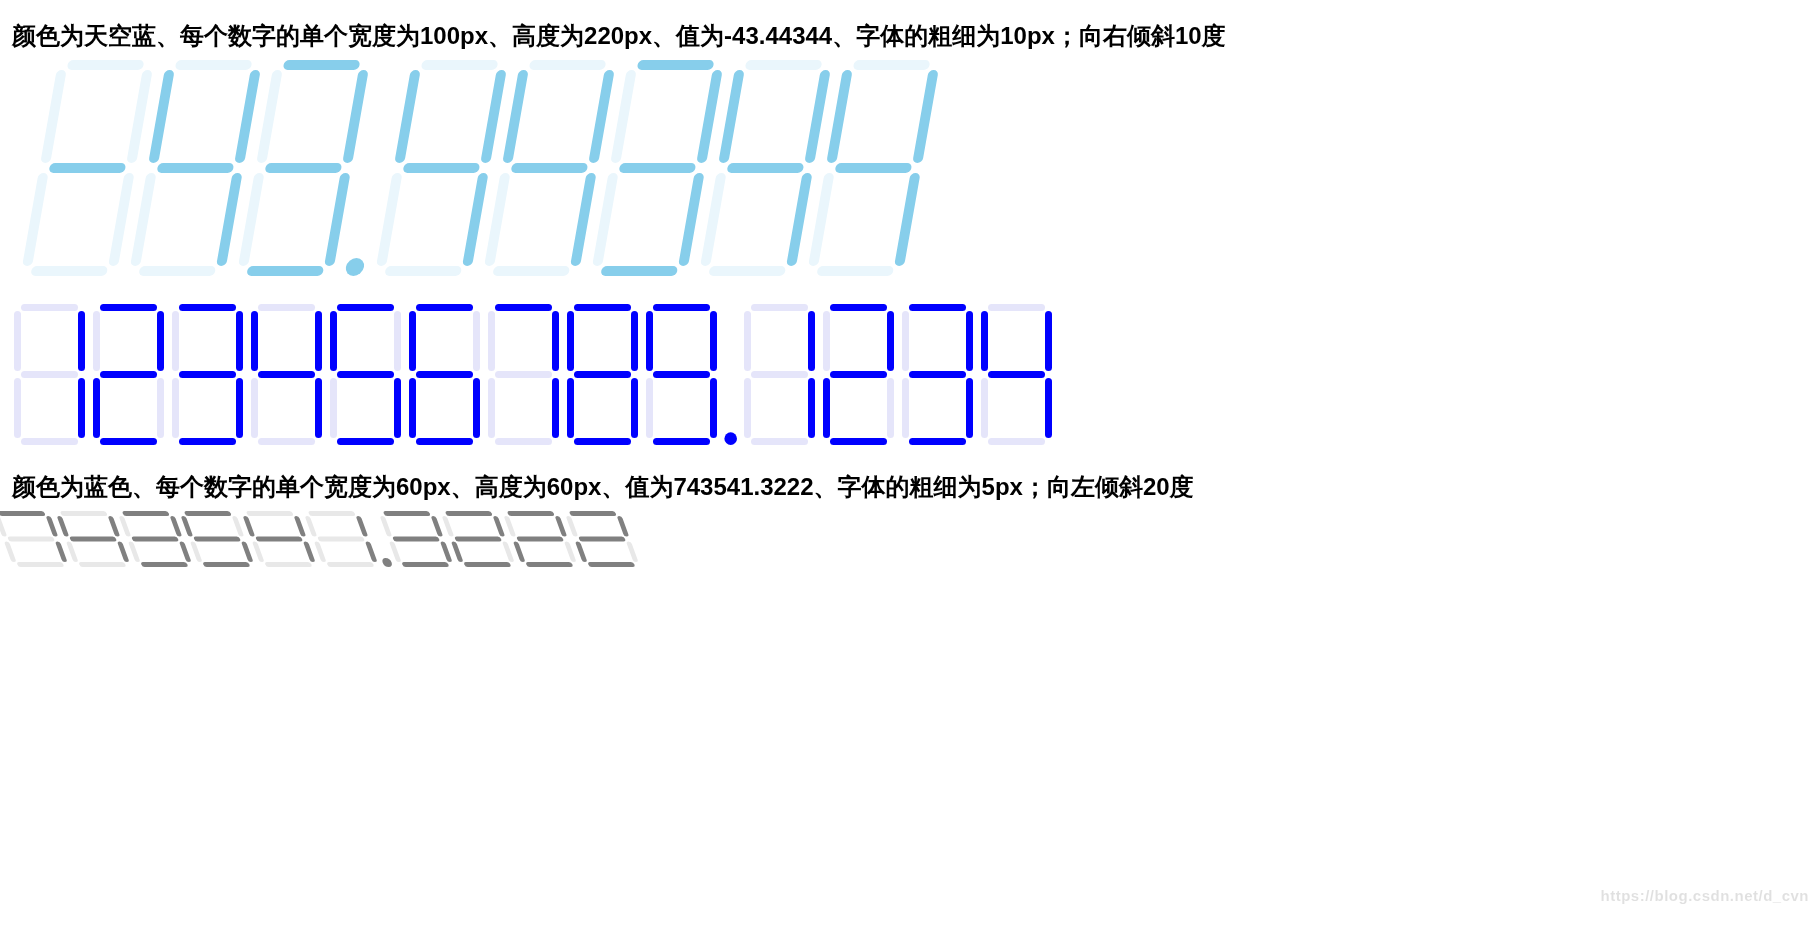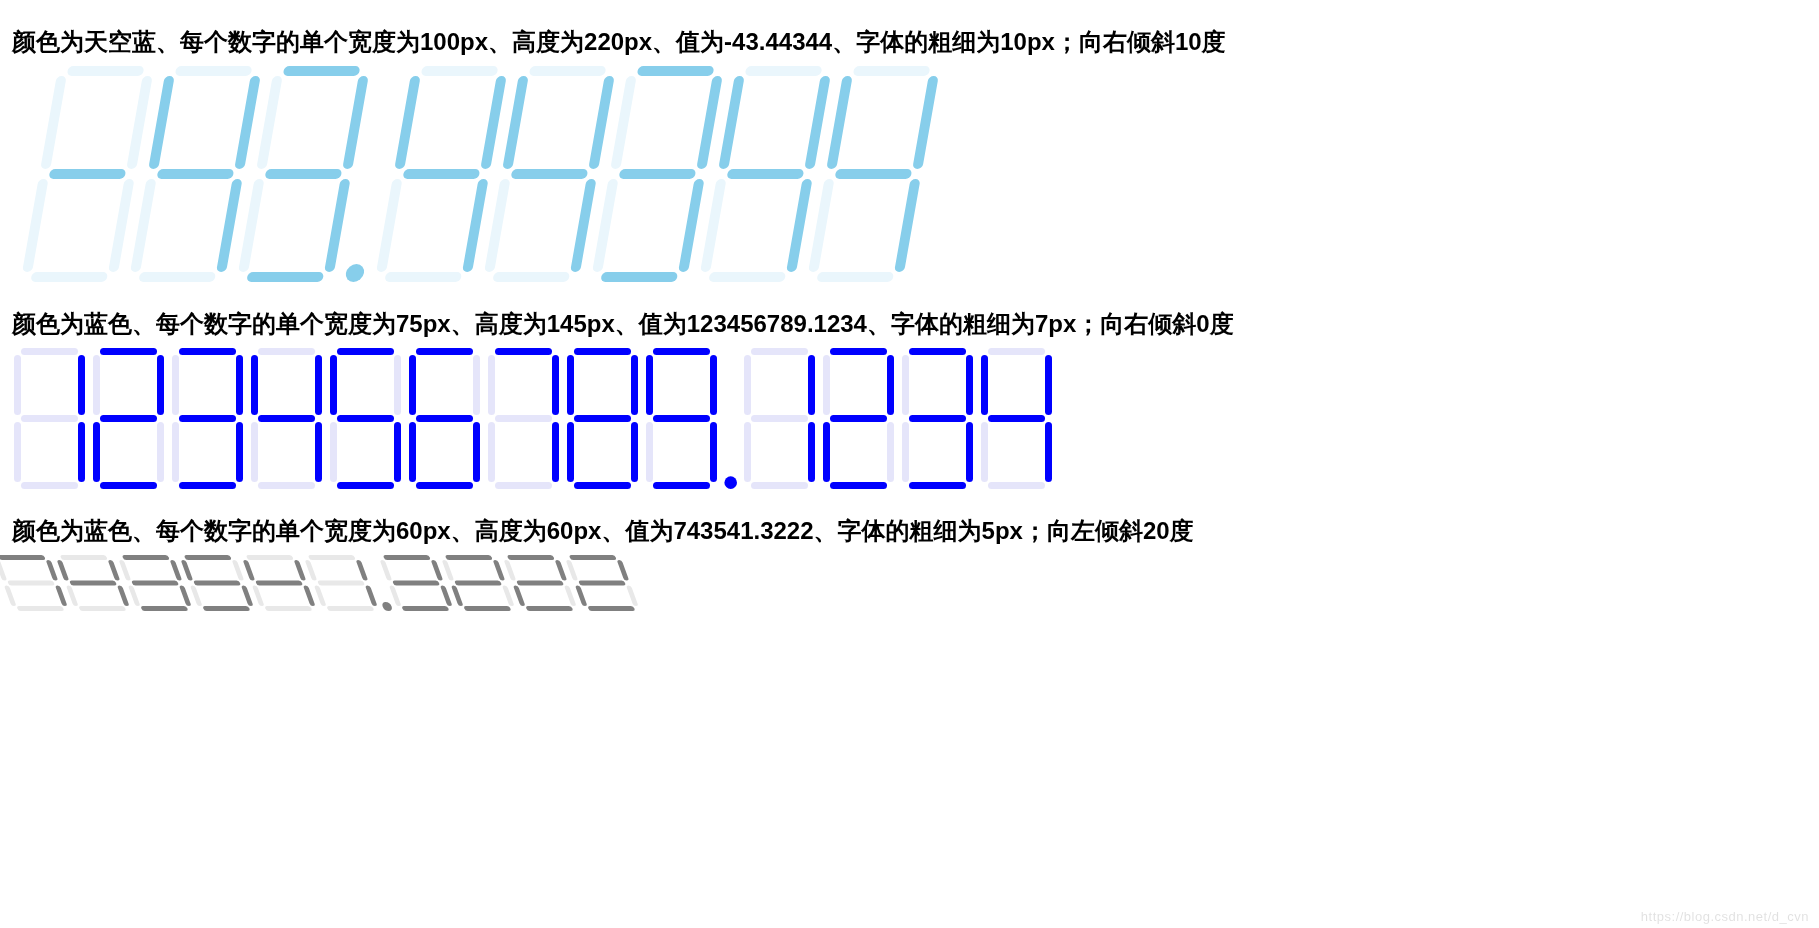--- a/index.html
+++ b/index.html
@@ -6,43 +6,43 @@
     margin: 0;
     padding: 0;
     background: #ffffff;
     font-family: "Microsoft YaHei", "PingFang SC", Arial, sans-serif;
     width: 1819px;
     height: 928px;
     overflow: hidden;
   }
   .page {
     padding: 16px 12px;
-    margin-top: 6px;
   }
   .caption {
     font-size: 24px;
     font-weight: 700;
     color: #000000;
     margin: 4px 0 6px 0;
     white-space: nowrap;
   }
   .display-row {
     display: flex;
     align-items: flex-end;
     margin-bottom: 8px;
   }
   .digit-svg { display: block; }
   .watermark {
     position: fixed;
     right: 10px;
-    bottom: 4px;
-    font-size: 13px;
+    bottom: 24px;
+    font-size: 15px;
     color: rgba(0,0,0,0.12);
     letter-spacing: 0.5px;
     pointer-events: none;
+    font-weight: bold;
   }
 </style>
 </head>
 <body>
 
 <div class="page">
 
   <div>
     <div class="caption">颜色为天空蓝、每个数字的单个宽度为100px、高度为220px、值为-43.44344、字体的粗细为10px；向右倾斜10度</div>
     <div class="display-row" style="transform: skewX(-10deg); transform-origin: left bottom; column-gap: 8px; margin-left: 6px; margin-bottom: 24px;">
@@ -118,21 +118,20 @@
           <rect x="88" y="115" width="10" height="93" rx="5" ry="5" fill="#87CEEB"></rect>
           <rect x="12" y="208" width="76" height="10" rx="5" ry="5" fill="#EAF6FC"></rect>
           <rect x="2" y="115" width="10" height="93" rx="5" ry="5" fill="#EAF6FC"></rect>
           <rect x="2" y="12" width="10" height="93" rx="5" ry="5" fill="#87CEEB"></rect>
           <rect x="12" y="105" width="76" height="10" rx="5" ry="5" fill="#87CEEB"></rect>
         </svg>
       </div>
   </div>
 
   <div>
-    <div class="caption">颜色为蓝色、每个数字的单个宽度为75px、高度为145px、值为123456789.1234、字体的粗细为7px；向右倾斜0度</div>
     <div class="display-row" style="transform: skewX(0deg); transform-origin: left bottom; column-gap: 4px; margin-left: 0px; margin-bottom: 24px;">
         <svg class="digit-svg" width="75" height="145" viewBox="0 0 75 145" xmlns="http://www.w3.org/2000/svg">
           <rect x="9" y="2" width="57" height="7" rx="3.5" ry="3.5" fill="#E5E5FA"></rect>
           <rect x="66" y="9" width="7" height="60" rx="3.5" ry="3.5" fill="#0000FF"></rect>
           <rect x="66" y="76" width="7" height="60" rx="3.5" ry="3.5" fill="#0000FF"></rect>
           <rect x="9" y="136" width="57" height="7" rx="3.5" ry="3.5" fill="#E5E5FA"></rect>
           <rect x="2" y="76" width="7" height="60" rx="3.5" ry="3.5" fill="#E5E5FA"></rect>
           <rect x="2" y="9" width="7" height="60" rx="3.5" ry="3.5" fill="#E5E5FA"></rect>
           <rect x="9" y="69" width="57" height="7" rx="3.5" ry="3.5" fill="#E5E5FA"></rect>
         </svg>

